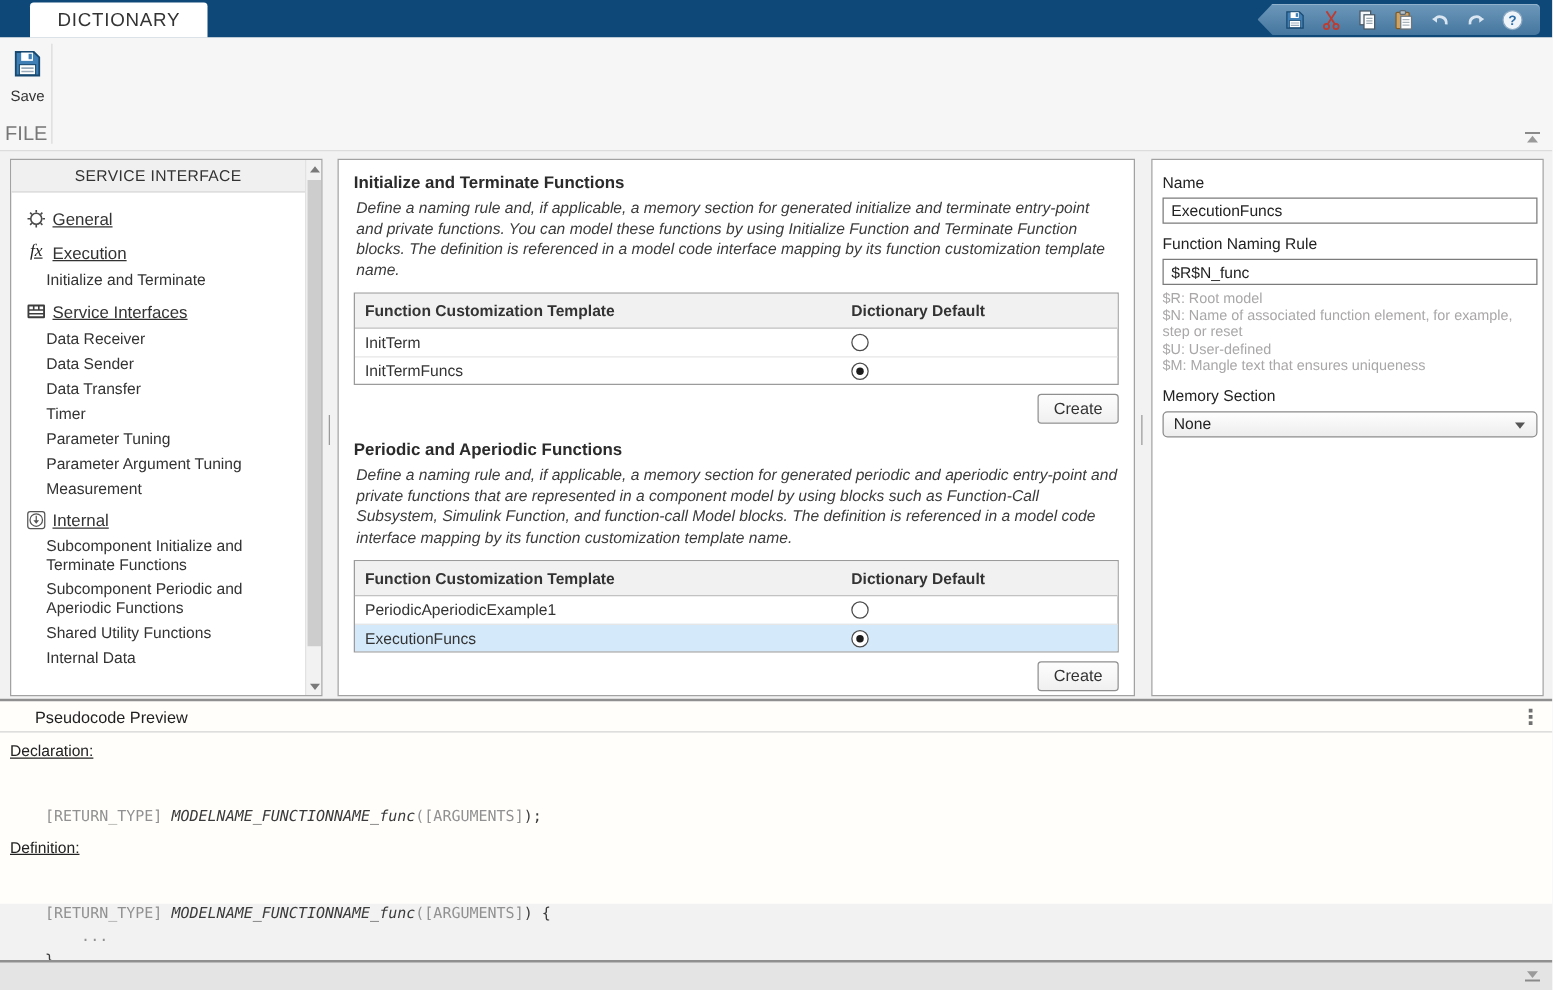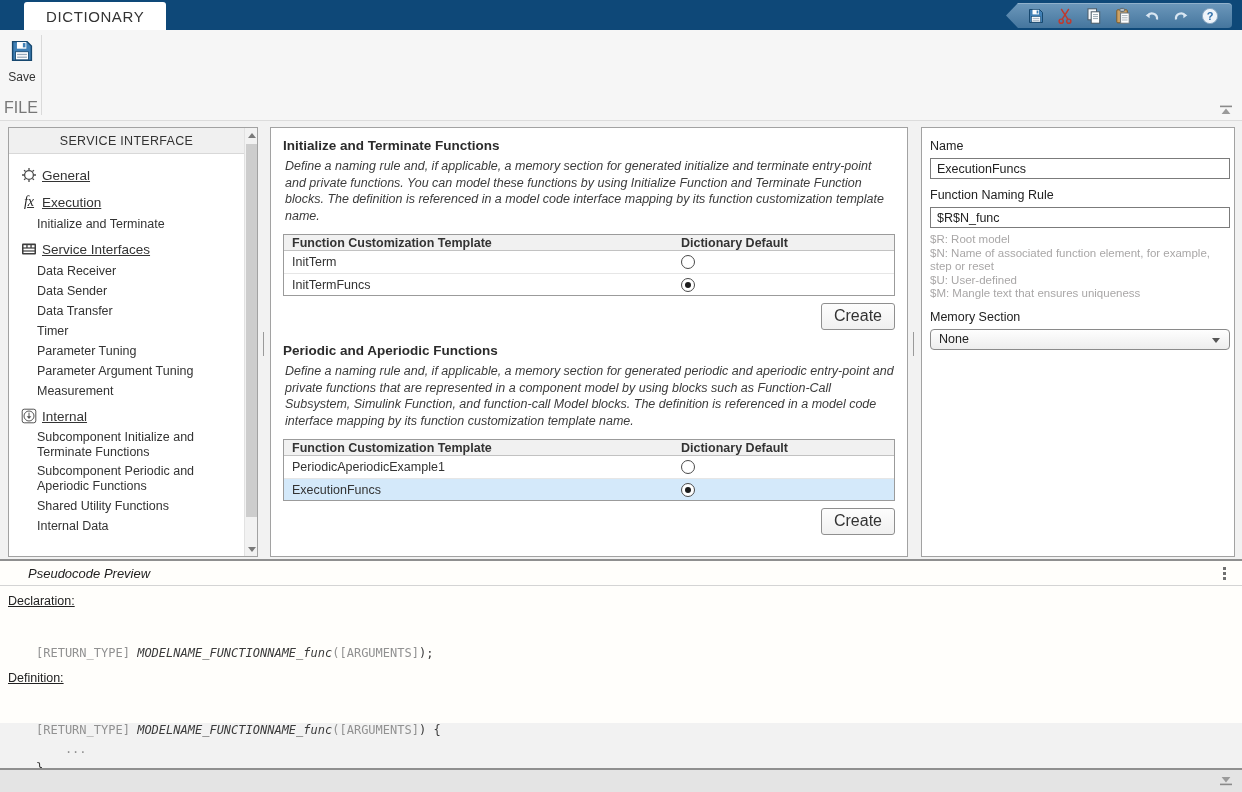--- a/index.html
+++ b/index.html
@@ -49,51 +49,51 @@
   .sb-arrow.up { top:0; } .sb-arrow.down { bottom:0; }
   .tri-up { width:0; height:0; border-left:4px solid transparent; border-right:4px solid transparent; border-bottom:5px solid #7a7a7a; }
   .tri-dn { width:0; height:0; border-left:4px solid transparent; border-right:4px solid transparent; border-top:5px solid #7a7a7a; }
   .sb-thumb { position:absolute; left:1px; top:16px; width:11px; height:373px; background:#cdcdcd; cursor:pointer; }
 
   
   .main { left:270px; width:638px; padding:0 12px; overflow:hidden; }
   .sec-title { margin-top:10px; font-size:13.5px; font-weight:bold; color:#2b2b2b; }
   .sec-desc { margin:5px 0 10px 2px; font-style:italic; font-size:12.5px; line-height:16.5px; color:#3c3c3c; }
   .tbl { border:1px solid #9b9b9b; }
-  .tbl-head { display:flex; height:16px; background:#f1f1f1; border-bottom:1px solid #c2c2c2; align-items:center; font-weight:bold; font-size:12.5px; }
+  .tbl-head { display:flex; height:28px; background:#f1f1f1; border-bottom:1px solid #c2c2c2; align-items:center; font-weight:bold; font-size:12.5px; }
   .tbl-row { display:flex; height:22px; align-items:center; font-size:12.5px; border-top:1px solid #e6e6e6; }
   .tbl-row:first-child { border-top:none; }
   .tbl-row.row-selected { background:#d4e9fa; }
   .tbl-c1 { width:397px; padding-left:8px; }
   .tbl-c2 { flex:1; display:flex; align-items:center; }
   .radio { width:14px; height:14px; border:1px solid #4a4a4a; border-radius:50%; background:#fff; position:relative; display:inline-block; cursor:pointer; }
   .radio.checked::after { content:""; position:absolute; left:3px; top:3px; width:6px; height:6px; border-radius:50%; background:#1c1c1c; }
   .tbl-footer { text-align:right; margin:7px 0 4px 0; }
-  .create-btn { display:inline-block; padding:3px 12px 4px; font-size:16px; color:#333; background:linear-gradient(#fdfdfd,#f0f0f0);
+  .create-btn { display:inline-block; padding:3px 12px 4px; font-size:13px; color:#333; background:linear-gradient(#fdfdfd,#f0f0f0);
         border:1px solid #8f8f8f; border-radius:3px; cursor:pointer; }
 
   
   .inspector { left:921px; width:314px; padding:6px 6px 0 8px; }
   .insp-label { font-size:12.5px; color:#222; margin-top:9px; }
   .insp-label:first-child { margin-top:5px; }
   .insp-input { width:300px; height:21px; border:1px solid #7b7b7b; background:#fff; font-family:"Liberation Sans",sans-serif;
         font-size:12.5px; color:#222; padding:1px 6px; margin-top:5px; display:block; }
   .hints { margin-top:5px; width:302px; }
   .hint { font-size:11.5px; line-height:13.5px; color:#a9a7a7; }
   .dropdown { position:relative; width:300px; height:21px; margin-top:5px; border:1px solid #8a8a8a; border-radius:4px;
         background:linear-gradient(#fefefe,#ededed); display:flex; align-items:center; padding:0 8px; font-size:12.5px; color:#222; cursor:pointer; }
   .dd-caret { position:absolute; right:9px; top:8px; width:0; height:0; border-left:4px solid transparent; border-right:4px solid transparent; border-top:5px solid #555; }
 
   
   .split-h { position:absolute; top:332px; width:1px; height:24px; background:#9a9a9a; cursor:col-resize; }
 
   
   .pseudo { position:absolute; left:0; right:0; top:559px; height:164px; background:#fffefb; border-top:2px solid #8f8f8f; }
   .pseudo-head { height:25px; border-bottom:1px solid #d4d4d4; display:flex; align-items:center; }
-  .pseudo-title { padding-left:28px; font-size:13px; color:#1f1f1f;font-style:italic; }
+  .pseudo-title { padding-left:28px; font-size:13px; color:#1f1f1f; }
   .kebab { position:absolute; right:16px; top:6px; display:flex; flex-direction:column; gap:2px; cursor:pointer; }
   .kebab span { width:3px; height:3px; background:#707070; }
   .code-label { margin:8px 0 3px 8px; font-size:12.5px; color:#222; text-decoration:underline; }
   .code-lines { margin-left:36px;margin-top:36px; }
   .code-line { font-family:"DejaVu Sans Mono", monospace; font-size:12px; line-height:19px; white-space:pre; }
   .tok-dim { color:#919191; }
   .tok-fn { color:#3b3b3b; font-style:italic; }
   .tok-plain { color:#3b3b3b; }
 
   

